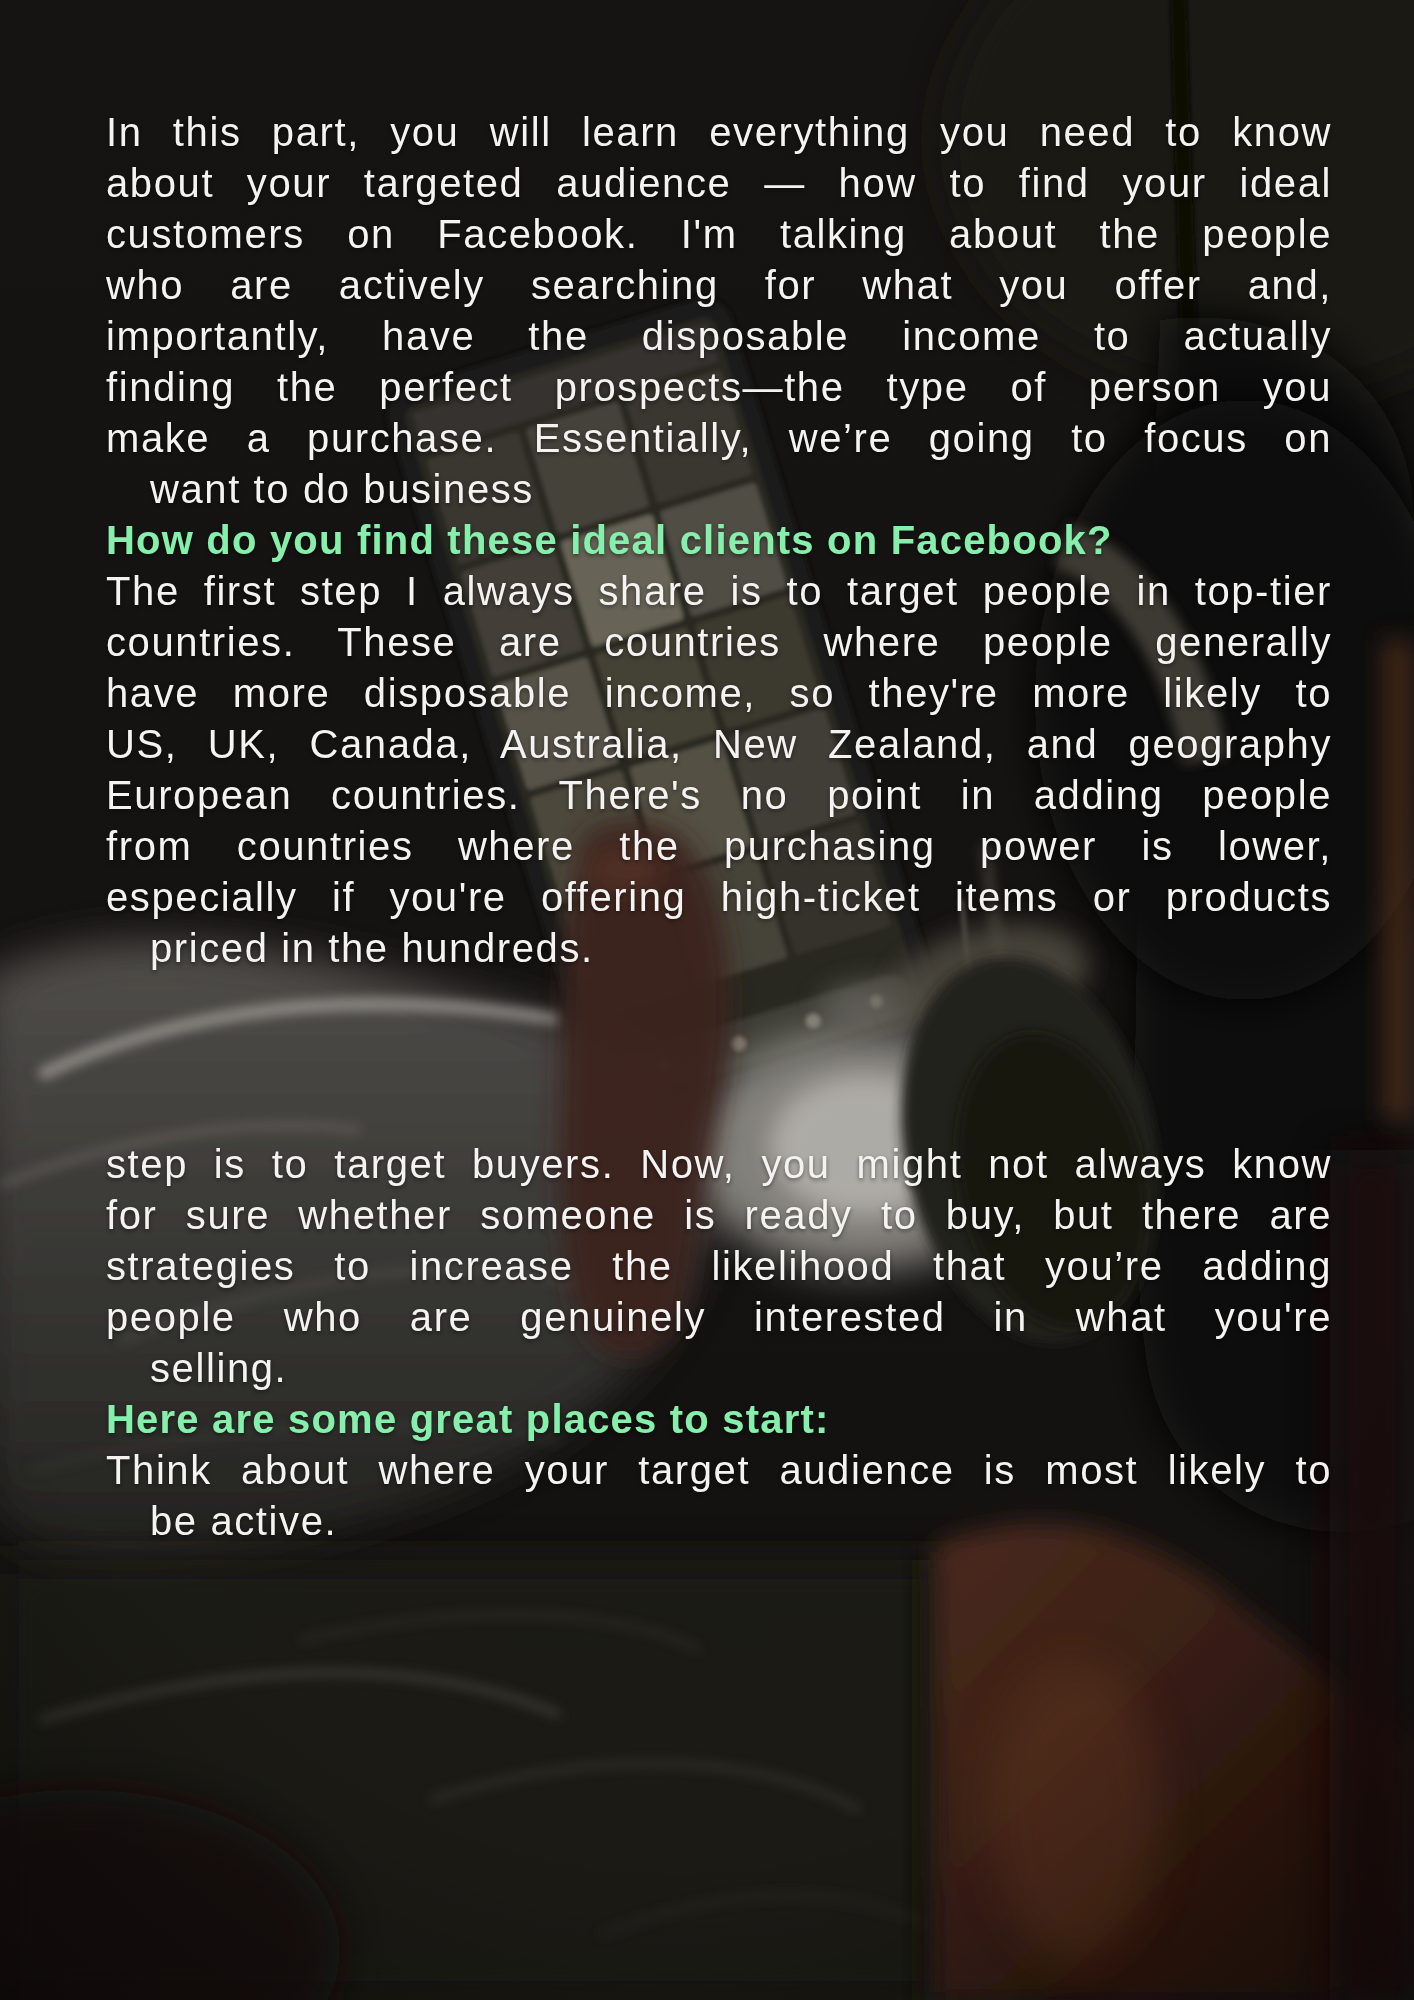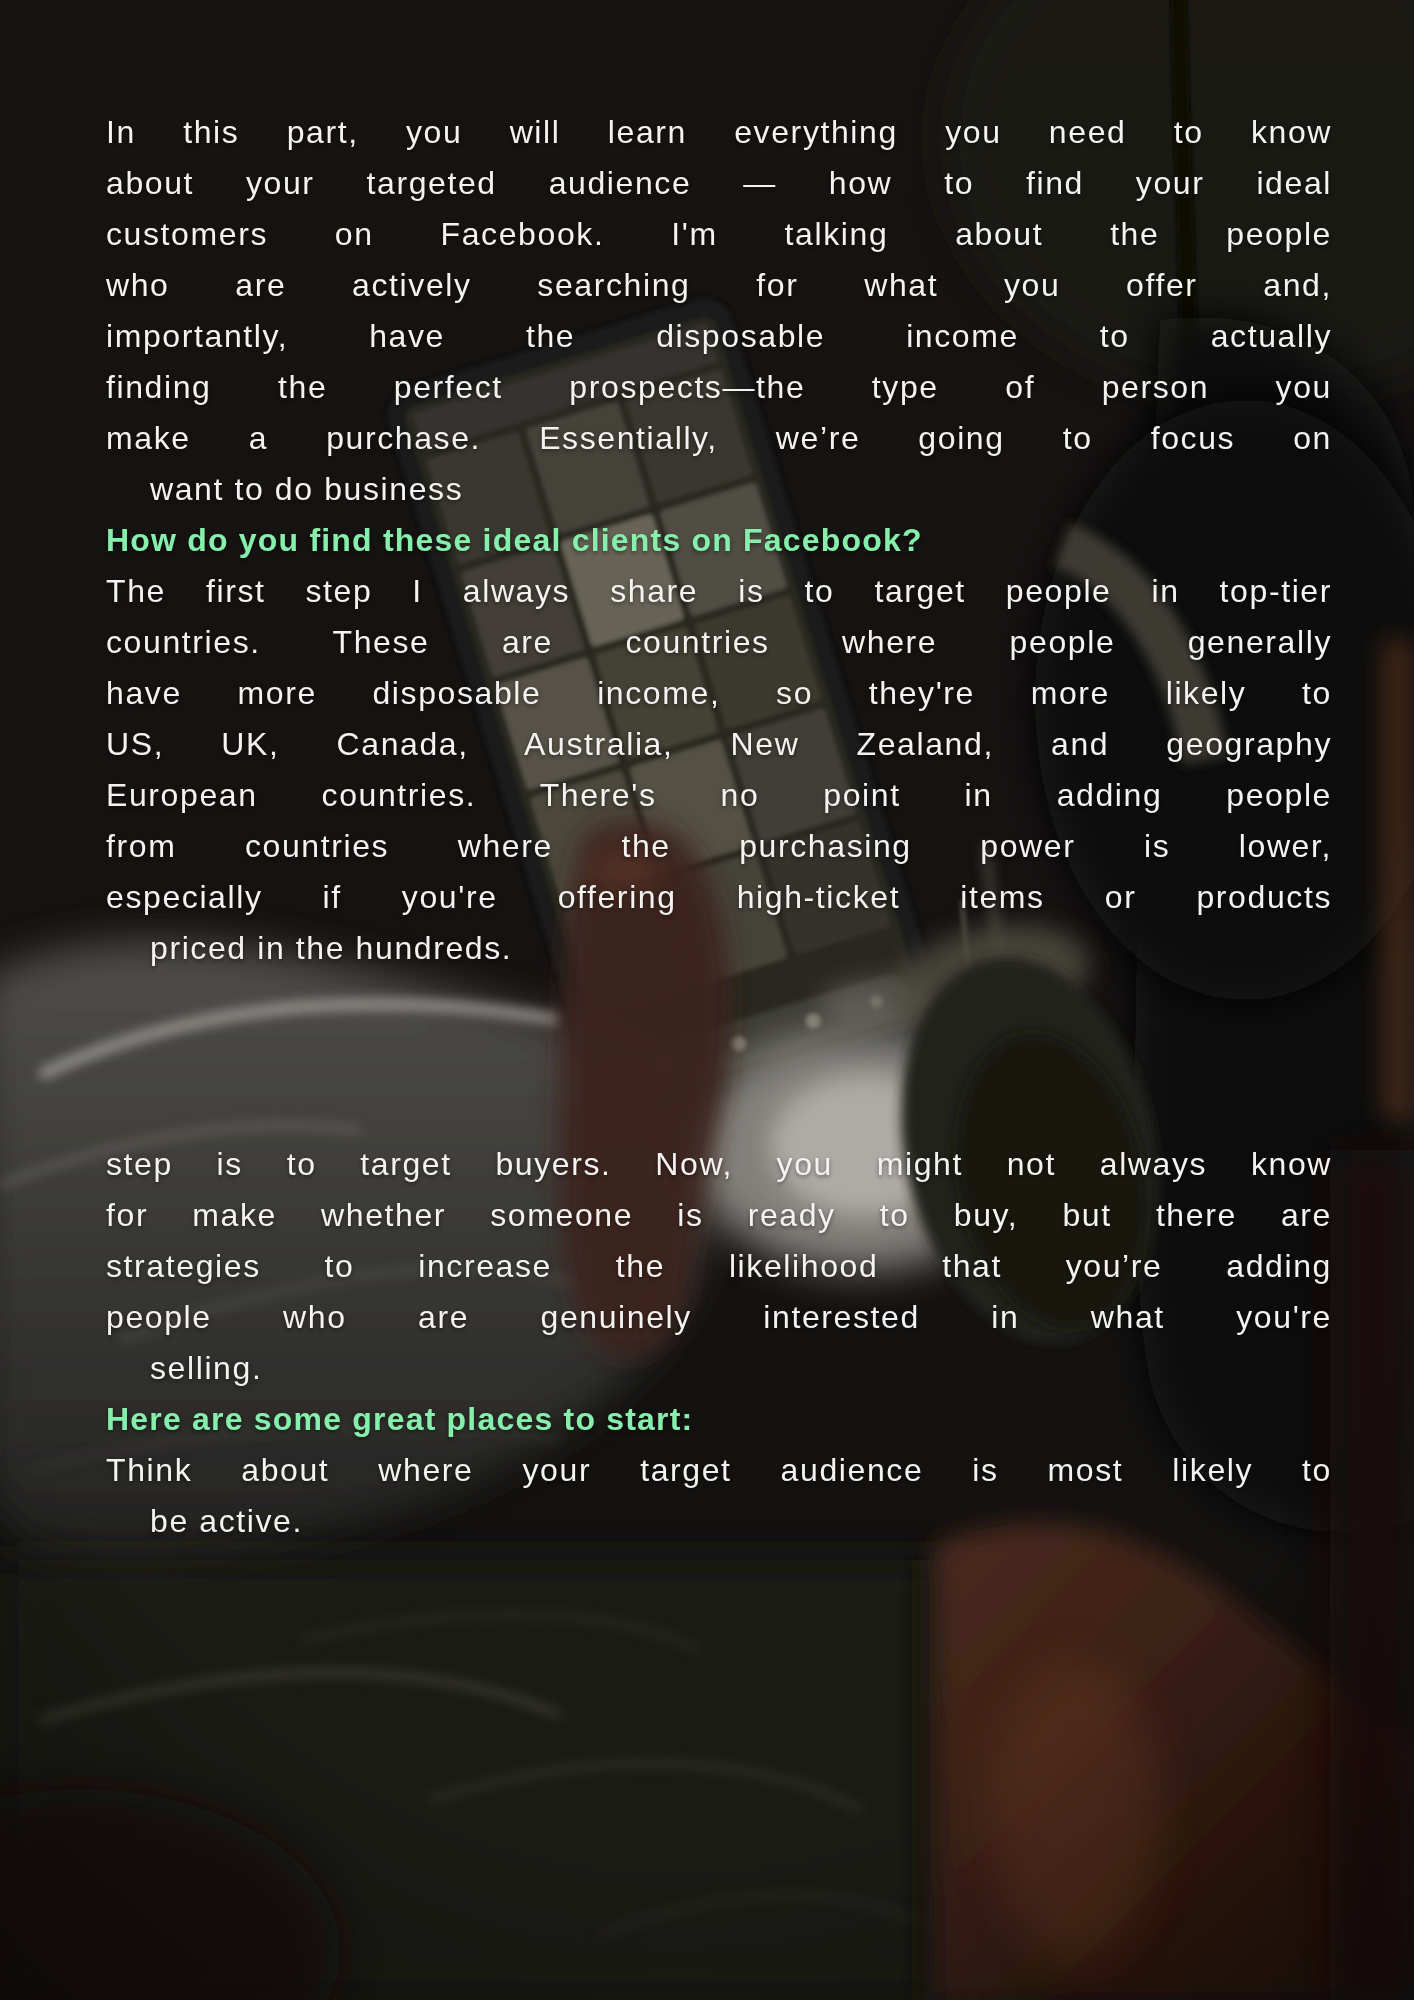--- a/index.html
+++ b/index.html
@@ -6,21 +6,21 @@
   html, body { margin: 0; padding: 0; }
   body {
     width: 1414px; height: 2000px;
     position: relative; overflow: hidden;
     background: #131110;
     font-family: "Liberation Sans", sans-serif;
   }
   .bg-photo { position: absolute; left: 0; top: 0; width: 1414px; height: 2000px; }
   .article {
     position: absolute; left: 106px; top: 107px; width: 1226px;
-    color: #f4f3f1; font-size: 32px; line-height: 51px; letter-spacing: 1.6px;
+    color: #f4f3f1; font-size: 40px; line-height: 51px; letter-spacing: 1.6px;
     text-shadow: 0 2px 4px rgba(0,0,0,0.45);
   }
   .block-paragraph .line { text-align: justify; text-align-last: justify; white-space: nowrap; }
   .block-paragraph .line.last { text-align-last: left; margin-left: 44px; }
   .block-heading { font-weight: 700; color: #86efac; letter-spacing: 1.2px; white-space: nowrap; }
   .gap-1 { }
   .gap-3 { margin-top: 165px; }
 </style>
 </head>
 <body>
@@ -160,21 +160,21 @@
       <div class="line">countries. These are countries where people generally</div>
       <div class="line">have more disposable income, so they're more likely to</div>
       <div class="line">US, UK, Canada, Australia, New Zealand, and geography</div>
       <div class="line">European countries. There's no point in adding people</div>
       <div class="line">from countries where the purchasing power is lower,</div>
       <div class="line">especially if you're offering high-ticket items or products</div>
       <div class="line last">priced in the hundreds.</div>
     </div>
     <div class="block-paragraph gap-3">
       <div class="line">step is to target buyers. Now, you might not always know</div>
-      <div class="line">for make whether someone is ready to buy, but there are</div>
+      <div class="line">for sure whether someone is ready to buy, but there are</div>
       <div class="line">strategies to increase the likelihood that you’re adding</div>
       <div class="line">people who are genuinely interested in what you're</div>
       <div class="line last">selling.</div>
     </div>
     <div class="block-heading gap-1">Here are some great places to start:</div>
     <div class="block-paragraph">
       <div class="line">Think about where your target audience is most likely to</div>
       <div class="line last">be active.</div>
     </div>
   </div>

